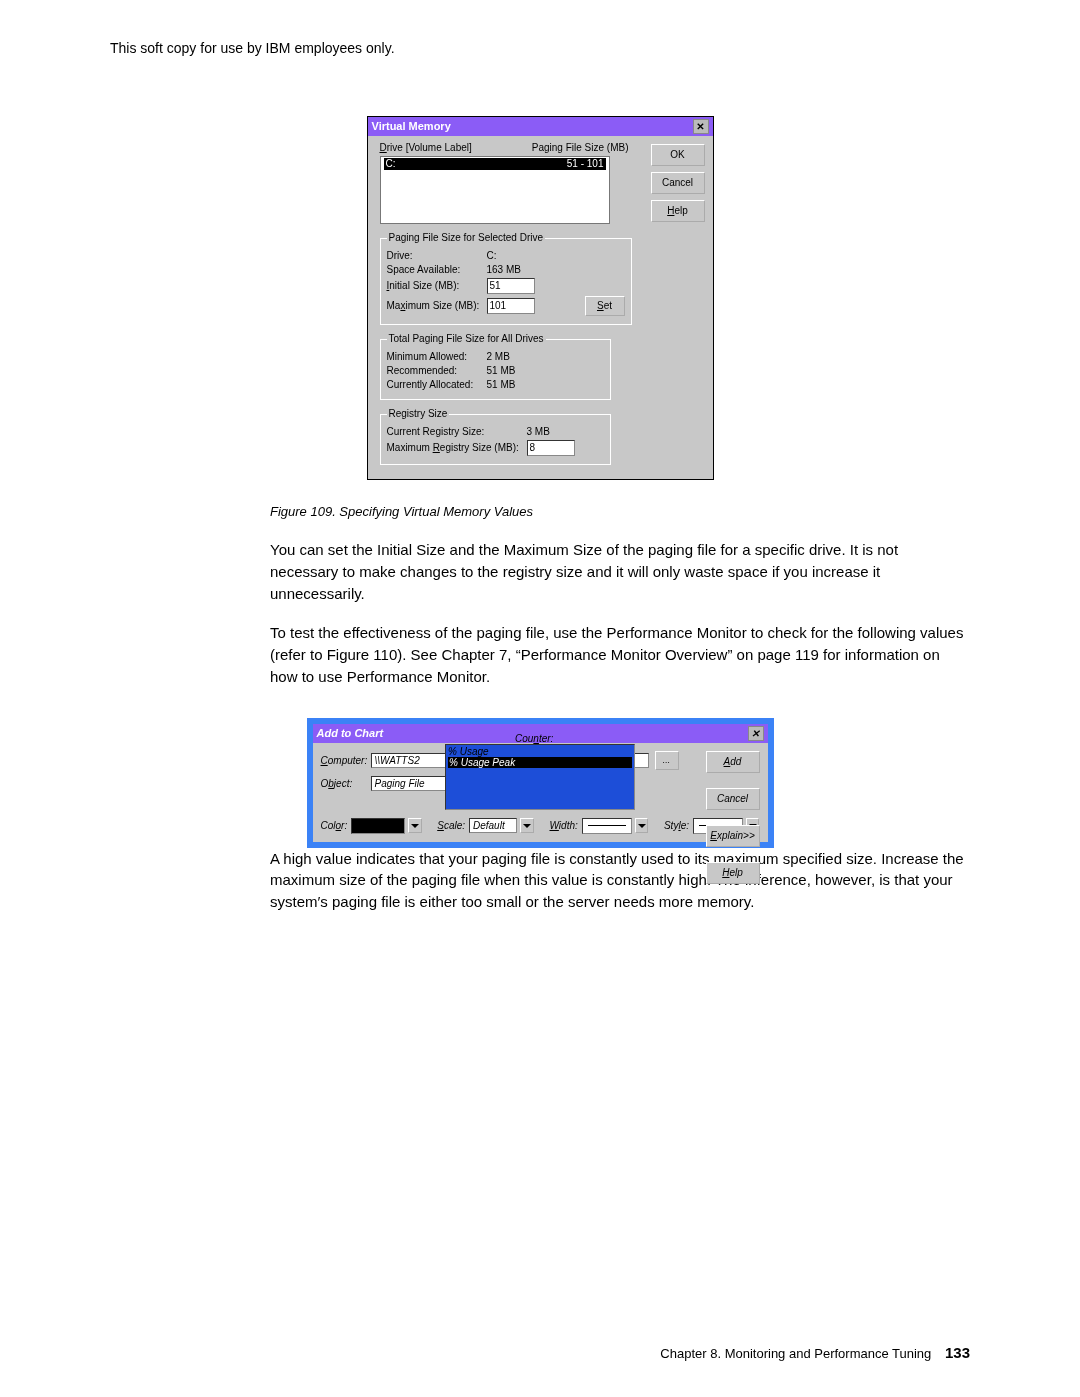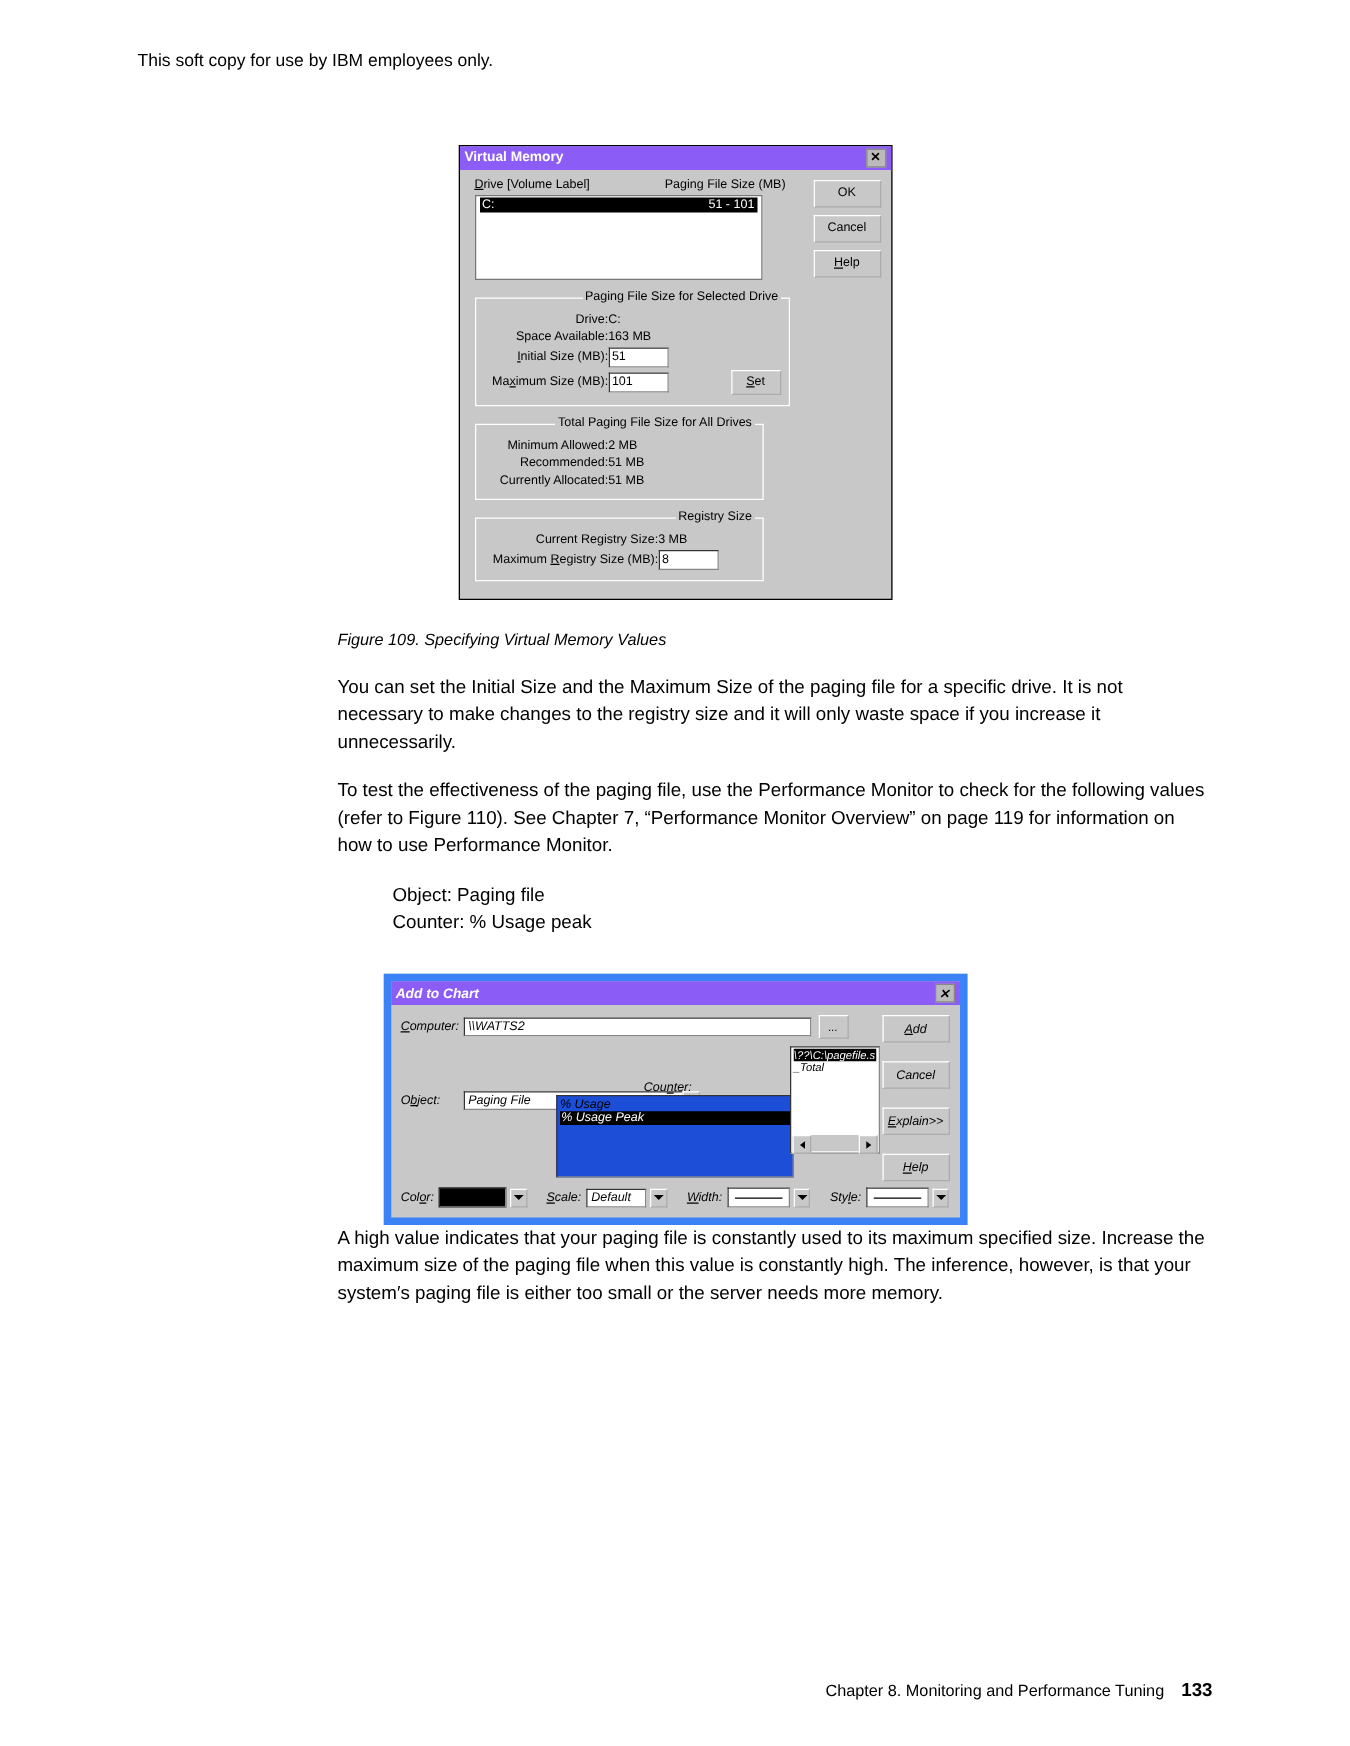--- a/index.html
+++ b/index.html
@@ -52,21 +52,20 @@
     display: inline-flex;
     justify-content: center;
     align-items: center;
     font-size: 10px;
     font-weight: bold;
     color: #000;
   }
   .dlg-body {
     padding: 6px 8px 8px 8px;
     position: relative;
-    text-align: right;
   }
   .drive-head {
     display: flex;
     gap: 60px;
     padding: 0 4px;
   }
   .drive-list {
     background: #fff;
     border: 1px solid #777;
     height: 68px;
@@ -400,24 +399,20 @@
         </fieldset>
       </div>
     </div>
   </div>
 
   <p class="caption">Figure&nbsp;109. Specifying Virtual Memory Values</p>
 
   <p class="body-text">You can set the Initial Size and the Maximum Size of the paging file for a specific drive.  It is not necessary to make changes to the registry size and it will only waste space if you increase it unnecessarily.</p>
   <p class="body-text">To test the effectiveness of the paging file, use the Performance Monitor to check for the following values (refer to Figure&nbsp;110).  See Chapter&nbsp;7, “Performance Monitor Overview” on page&nbsp;119 for information on how to use Performance Monitor.</p>
 
-  <div class="indent-block">
-    <div>Object: Paging file</div>
-    <div>Counter: % Usage peak</div>
-  </div>
 
   <div class="fig-wrap">
     <div class="dialog2">
       <div class="titlebar">
         <span>Add to Chart</span>
         <span class="close-x">✕</span>
       </div>
       <div class="dlg2-body">
         <div class="right-btns2">
           <span class="btn"><span class="u">A</span>dd</span>
@@ -434,32 +429,20 @@
 
         <div class="row2">
           <span class="lbl2">O<span class="u">b</span>ject:</span>
           <span class="input-box" style="width:176px">Paging File</span>
           <span class="dropdown-arrow">
               <span class="arrow-down"></span>
             </span>
           <span style="width:26px"></span>
           <span><span class="u">I</span>nstance:</span>
           <span style="width:6px"></span>
-          <div class="instance-box">
-            <div class="sel">\??\C:\pagefile.s</div>
-            <div>_Total</div>
-            <div class="scrollbar-h">
-              <span class="sb-btn">
-                  <span class="arrow-l"></span>
-                </span>
-              <span class="sb-btn">
-                  <span class="arrow-r"></span>
-                </span>
-            </div>
-          </div>
         </div>
 
         <div class="row2" style="align-items:center;margin-top:-64px;flex-direction:column;">
           <span class="lbl2">Cou<span class="u">n</span>ter:</span>
           <div class="counter-list">
             <div>% Usage</div>
             <div class="sel">% Usage Peak</div>
           </div>
         </div>
 

